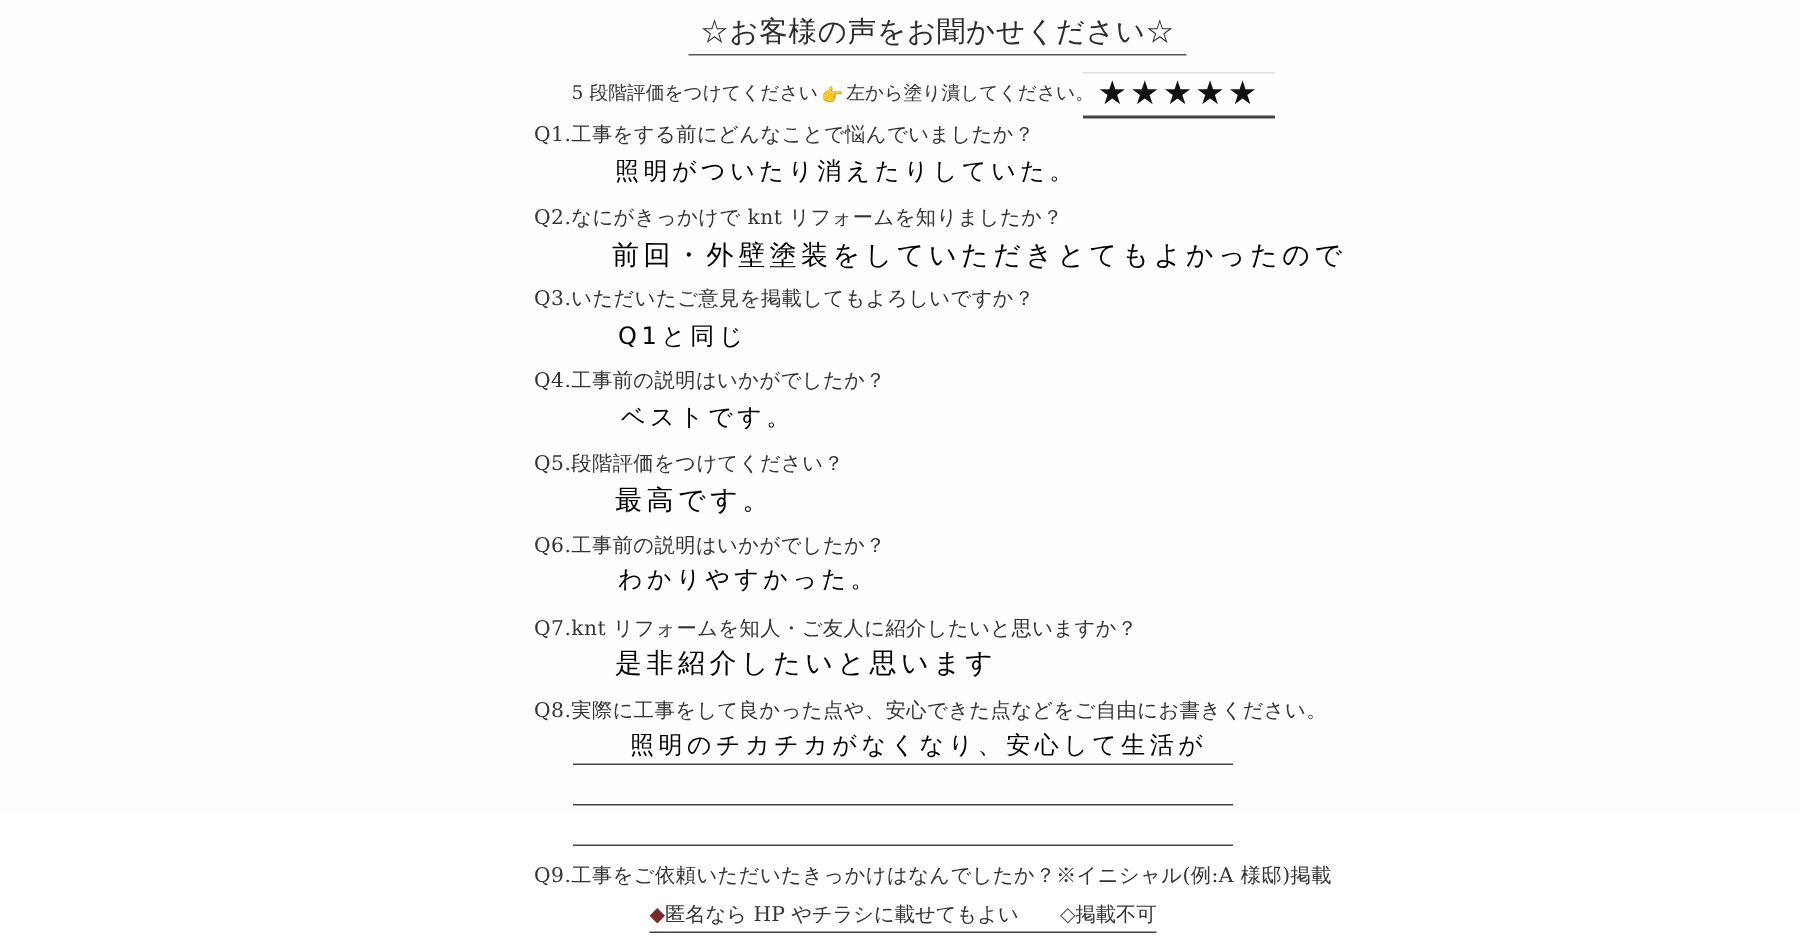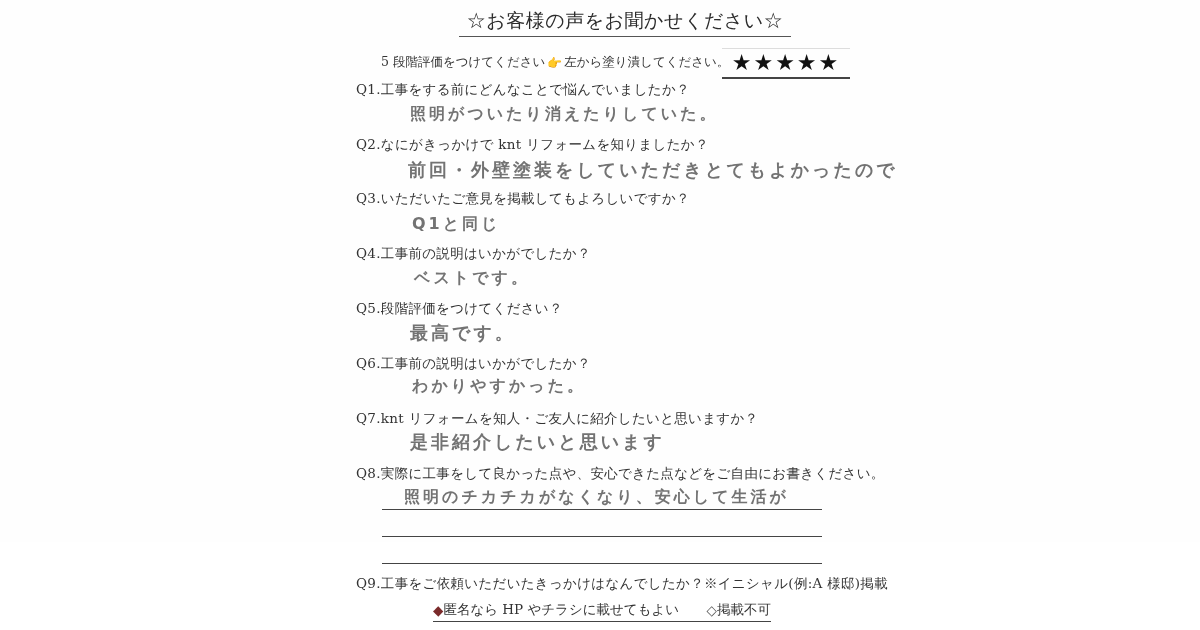--- a/index.html
+++ b/index.html
@@ -66,24 +66,24 @@
       left: 356px;
       font-size: 13.5px;
       color: #333;
       white-space: nowrap;
       letter-spacing: 0.3px;
     }
     .a {
       position: absolute;
       font-family: "DejaVu Sans", sans-serif;
       font-size: 16px;
-      color: #737373;
+      color: #000000;
       white-space: nowrap;
       letter-spacing: 3px;
-      font-weight: 700;
+      font-weight: 400;
     }
     .a.big { font-size: 18px; }
     .rule {
       position: absolute;
       left: 382px;
       width: 440px;
       height: 0;
       border-top: 1px solid #444;
     }
     .q9-options {
@@ -131,21 +131,21 @@
   <div class="q" style="top:300px;">Q5.段階評価をつけてください？</div>
   <div class="a big" style="left:410px; top:321px;">最高です。</div>
 
   <div class="q" style="top:355px;">Q6.工事前の説明はいかがでしたか？</div>
   <div class="a" style="left:412px; top:376px;">わかりやすかった。</div>
 
   <div class="q" style="top:410px;">Q7.knt リフォームを知人・ご友人に紹介したいと思いますか？</div>
   <div class="a big" style="left:410px; top:430px;">是非紹介したいと思います</div>
 
   <div class="q" style="top:465px;">Q8.実際に工事をして良かった点や、安心できた点などをご自由にお書きください。</div>
-  <div class="a" style="left:404px; top:487px;">照明のチカチカがなくなり、安心して生活が</div>
+  <div class="a" style="left:420px; top:487px;">照明のチカチカがなくなり、安心して生活が</div>
   <div class="rule" style="top:509px;"></div>
   <div class="rule" style="top:536px;"></div>
   <div class="rule" style="top:563px;"></div>
 
   <div class="q" style="top:575px;">Q9.工事をご依頼いただいたきっかけはなんでしたか？※イニシャル(例:A 様邸)掲載</div>
   <div class="q9-options">
     <span class="opt">
       <span class="diamond-filled">◆</span>
       <span>匿名なら HP やチラシに載せてもよい</span>
     </span>

